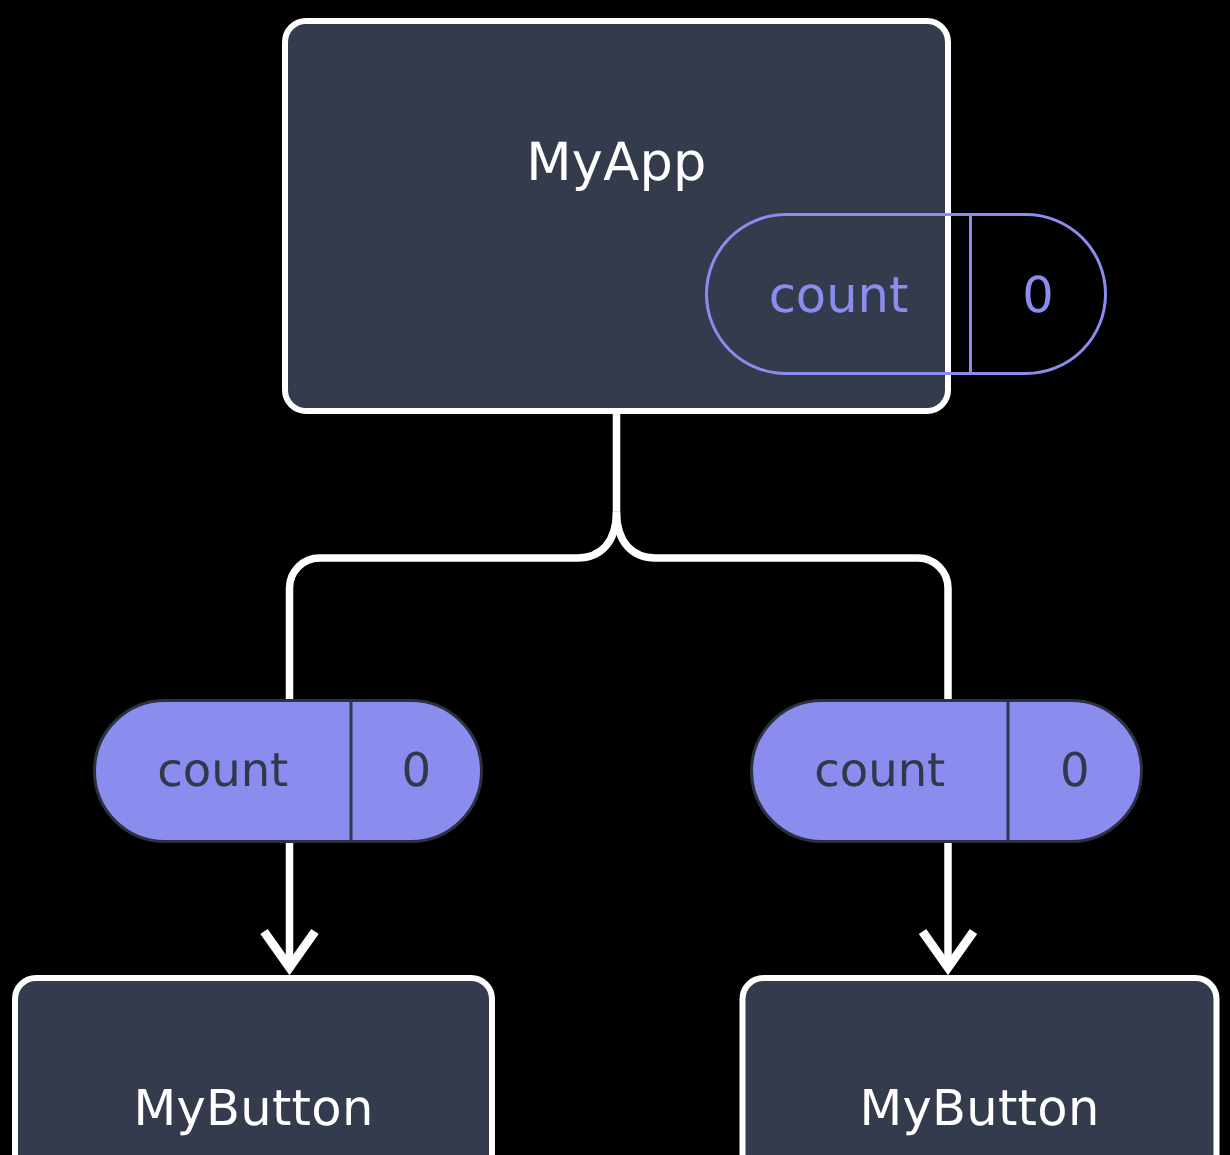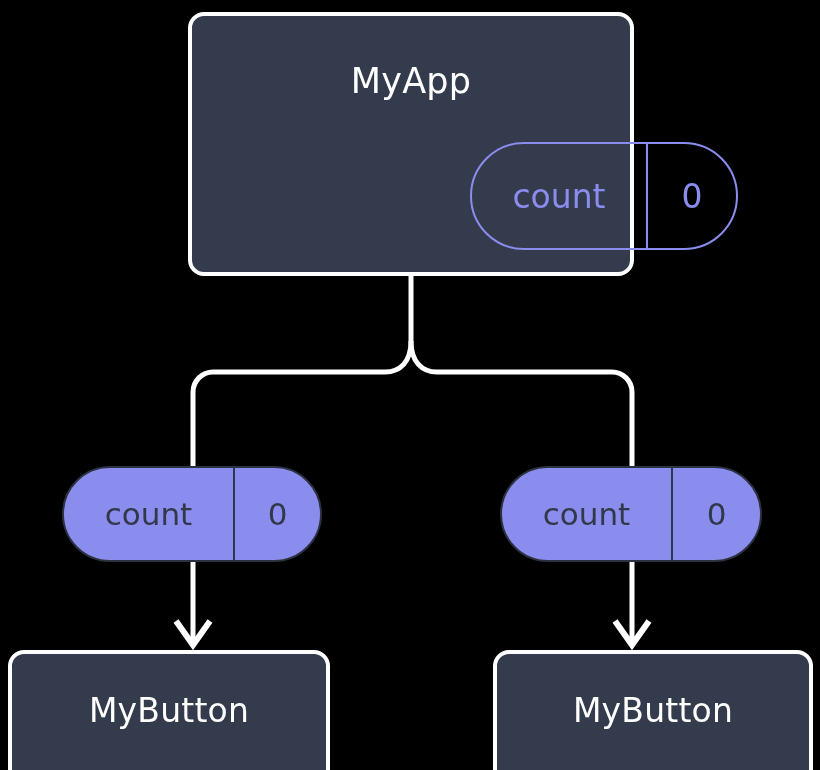--- a/index.html
+++ b/index.html
@@ -40,20 +40,21 @@
   }
   .card-title {
     position: absolute;
     left: 0;
     right: 0;
     text-align: center;
     color: #ffffff;
     font-weight: 400;
     letter-spacing: 0.2px;
     white-space: nowrap;
+    margin-top: 28px;
   }
 
   #card-myapp {
     left: 188px;
     top: 12px;
     width: 446px;
     height: 264px;
   }
   #card-myapp .card-title {
     top: 44px;

